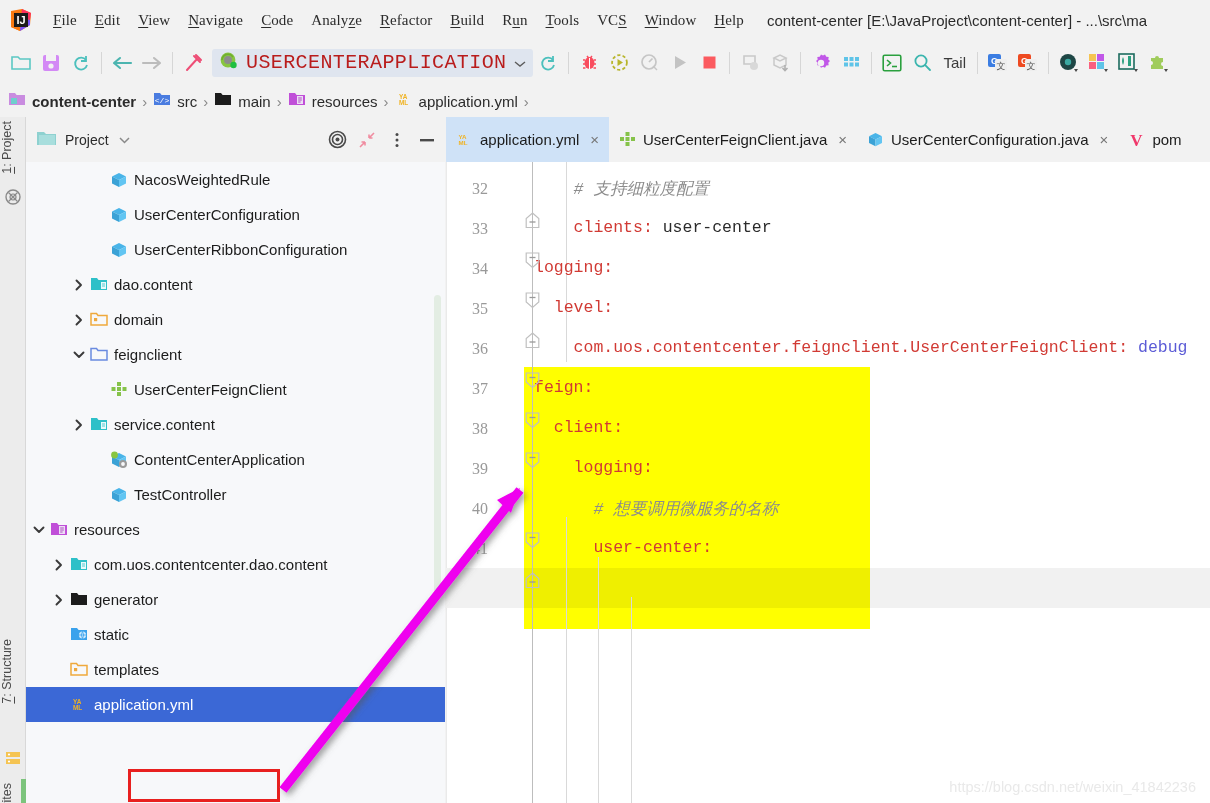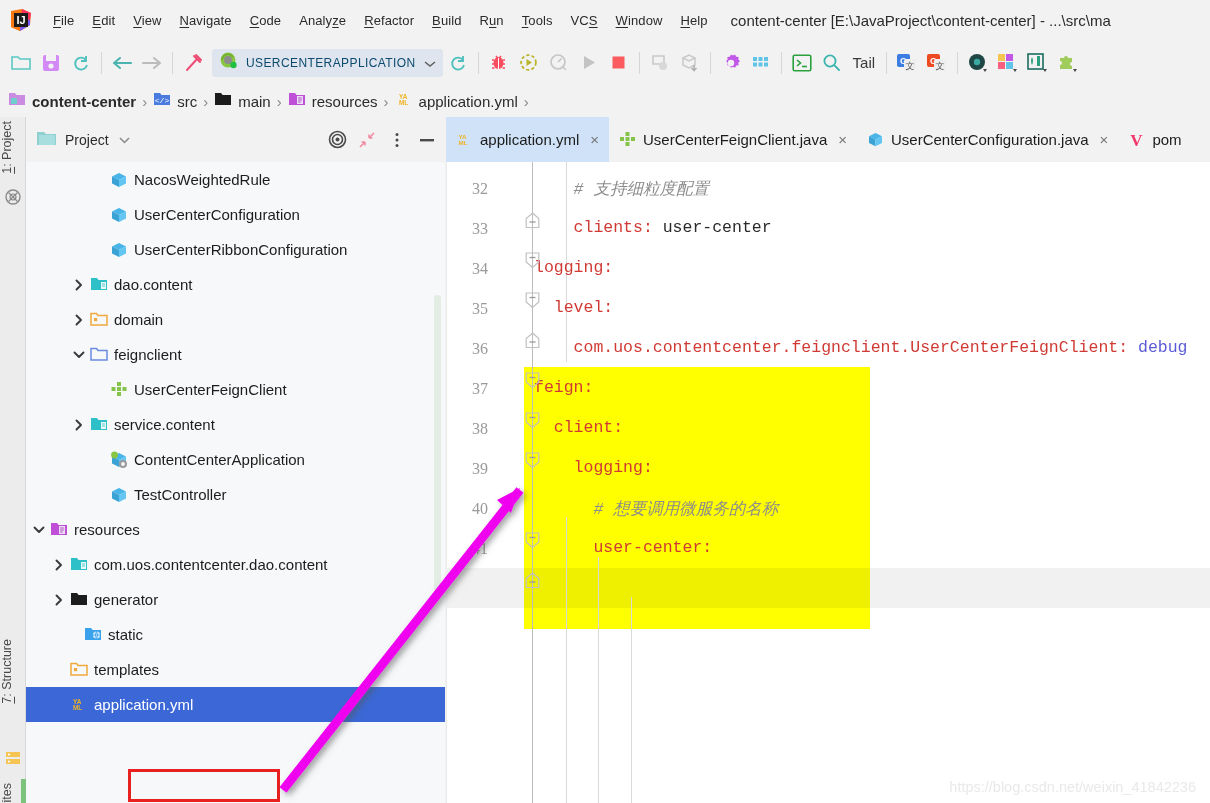--- a/index.html
+++ b/index.html
@@ -20,22 +20,23 @@
   .menubar {
     position: absolute; left: 0; top: 0; width: 1210px; height: 40px;
     background: #f2f2f2;
     display: flex; align-items: center;
     padding-left: 8px;
   }
   .ij-logo {
     width: 26px; height: 26px; position: relative; flex: none; margin-right: 10px;
   }
   .menu-item {
-    font-size: 13px; color: #2b2b2b; padding: 0 9px; white-space: nowrap;
+    font-size: 15px; color: #2b2b2b; padding: 0 9px; white-space: nowrap;
     letter-spacing: .1px;
+    font-family: Liberation Serif, serif;
   }
   .menu-item u { text-decoration: underline; text-underline-offset: 2px; }
   .win-title {
     font-size: 15px; color: #2b2b2b; margin-left: 14px; white-space: nowrap;
     overflow: hidden;
   }
 
   
   .toolbar {
     position: absolute; left: 0; top: 40px; width: 1210px; height: 45px;
@@ -48,21 +49,21 @@
   }
   .tb-sep {
     width: 1px; height: 22px; background: #d6d6d6; margin: 0 5px; flex: none;
   }
   .runcfg {
     height: 28px; background: #dfe5ef; border-radius: 3px;
     display: flex; align-items: center; padding: 0 7px; gap: 8px; flex: none;
     margin-left: 4px;
   }
   .runcfg-label {
-    font-size: 12px; color: #0c4a6e; letter-spacing: .4px; white-space: nowrap;
+    font-size: 20px; color: #b91c1c; letter-spacing: .4px; white-space: nowrap; font-family: Liberation Mono, monospace;
   }
   .tail-label { font-size: 15px; color: #3a3a3a; padding: 0 6px; white-space: nowrap; }
 
   
   .breadcrumb {
     position: absolute; left: 0; top: 85px; width: 1210px; height: 32px;
     background: #f2f2f2; display: flex; align-items: center; padding-left: 8px;
     gap: 1px;
   }
   .bc-seg { display: flex; align-items: center; gap: 6px; }
@@ -674,21 +675,21 @@
           <span class="arrow">
             <svg width="12" height="12" viewBox="0 0 12 12">
               <path d="M3.5 1.5 L8 6 L3.5 10.5" fill="none" stroke="#3a3a3a" stroke-width="1.9" stroke-linecap="round" stroke-linejoin="round"></path>
             </svg>
           </span>
           <span class="ticon"><svg width="18" height="16" viewBox="0 0 18 16">
               <path d="M1 2 h6 l1.6 2 H17 v10 H1 z" fill="#1c1c1c"></path>
             </svg></span>
           <span class="tlabel">generator</span>
         </div>
-        <div class="trow" style="padding-left: 40px;">
+        <div class="trow" style="padding-left: 26px;">
           <span class="arrow"></span>
           <span class="ticon"><svg width="18" height="16" viewBox="0 0 18 16">
               <path d="M1 2 h6 l1.6 2 H17 v10 H1 z" fill="#3aa2ec"></path>
               <circle cx="12.5" cy="9" r="3.6" fill="#cfeafd"></circle>
               <path d="M8.9 9 h7.2 M12.5 5.4 q2.4 3.6 0 7.2 q-2.4-3.6 0-7.2" stroke="#3aa2ec" stroke-width="0.8" fill="none"></path>
             </svg></span>
           <span class="tlabel">static</span>
         </div>
         <div class="trow" style="padding-left: 26px;">
           <span class="arrow"></span>

